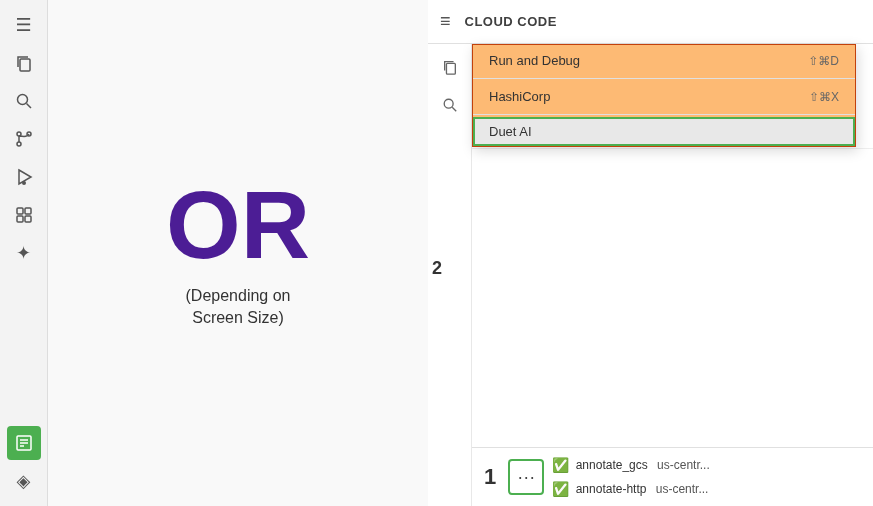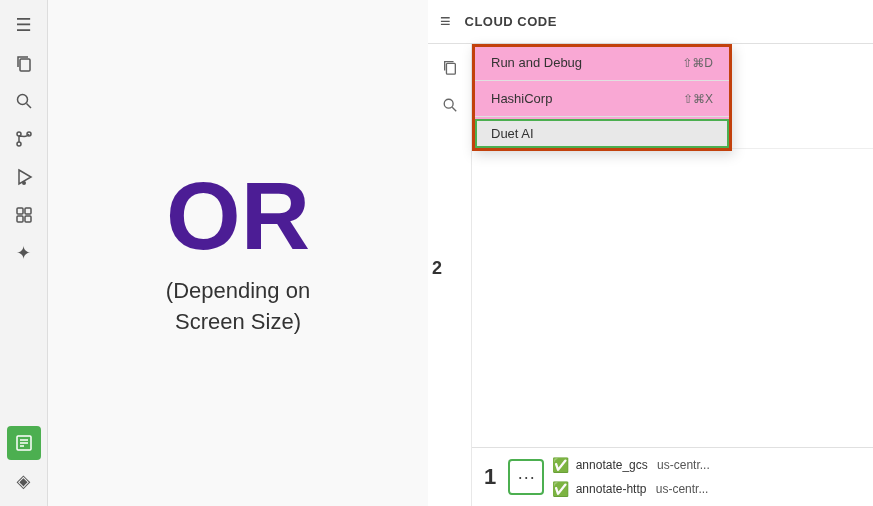--- a/index.html
+++ b/index.html
@@ -62,21 +62,21 @@
       background: #f9f9f9;
       flex-shrink: 0;
     }
     .or-text {
       font-size: 96px;
       font-weight: 700;
       color: #4c1d95;
       line-height: 1;
     }
     .depends-text {
-      font-size: 22px;
+      font-size: 16px;
       color: #333;
       text-align: center;
       margin-top: 12px;
       line-height: 1.4;
     }
 
     
     .right-panel {
       flex: 1;
       height: 506px;
@@ -157,23 +157,23 @@
       font-size: 12px;
       color: #222;
       letter-spacing: 0.3px;
     }
 
     
     .dropdown-overlay {
       position: absolute;
       top: 44px;
       left: 44px;
-      width: 260px;
-      background: #f9a8d4;
-      border: 3px solid #c2410c;
+      width: 384px;
+      background: #fdba74;
+      border: 1px solid #c2410c;
       box-shadow: 2px 4px 12px rgba(0,0,0,0.15);
       z-index: 10;
     }
     .dropdown-item {
       display: flex;
       align-items: center;
       justify-content: space-between;
       padding: 8px 16px;
       font-size: 13px;
       color: #333;

